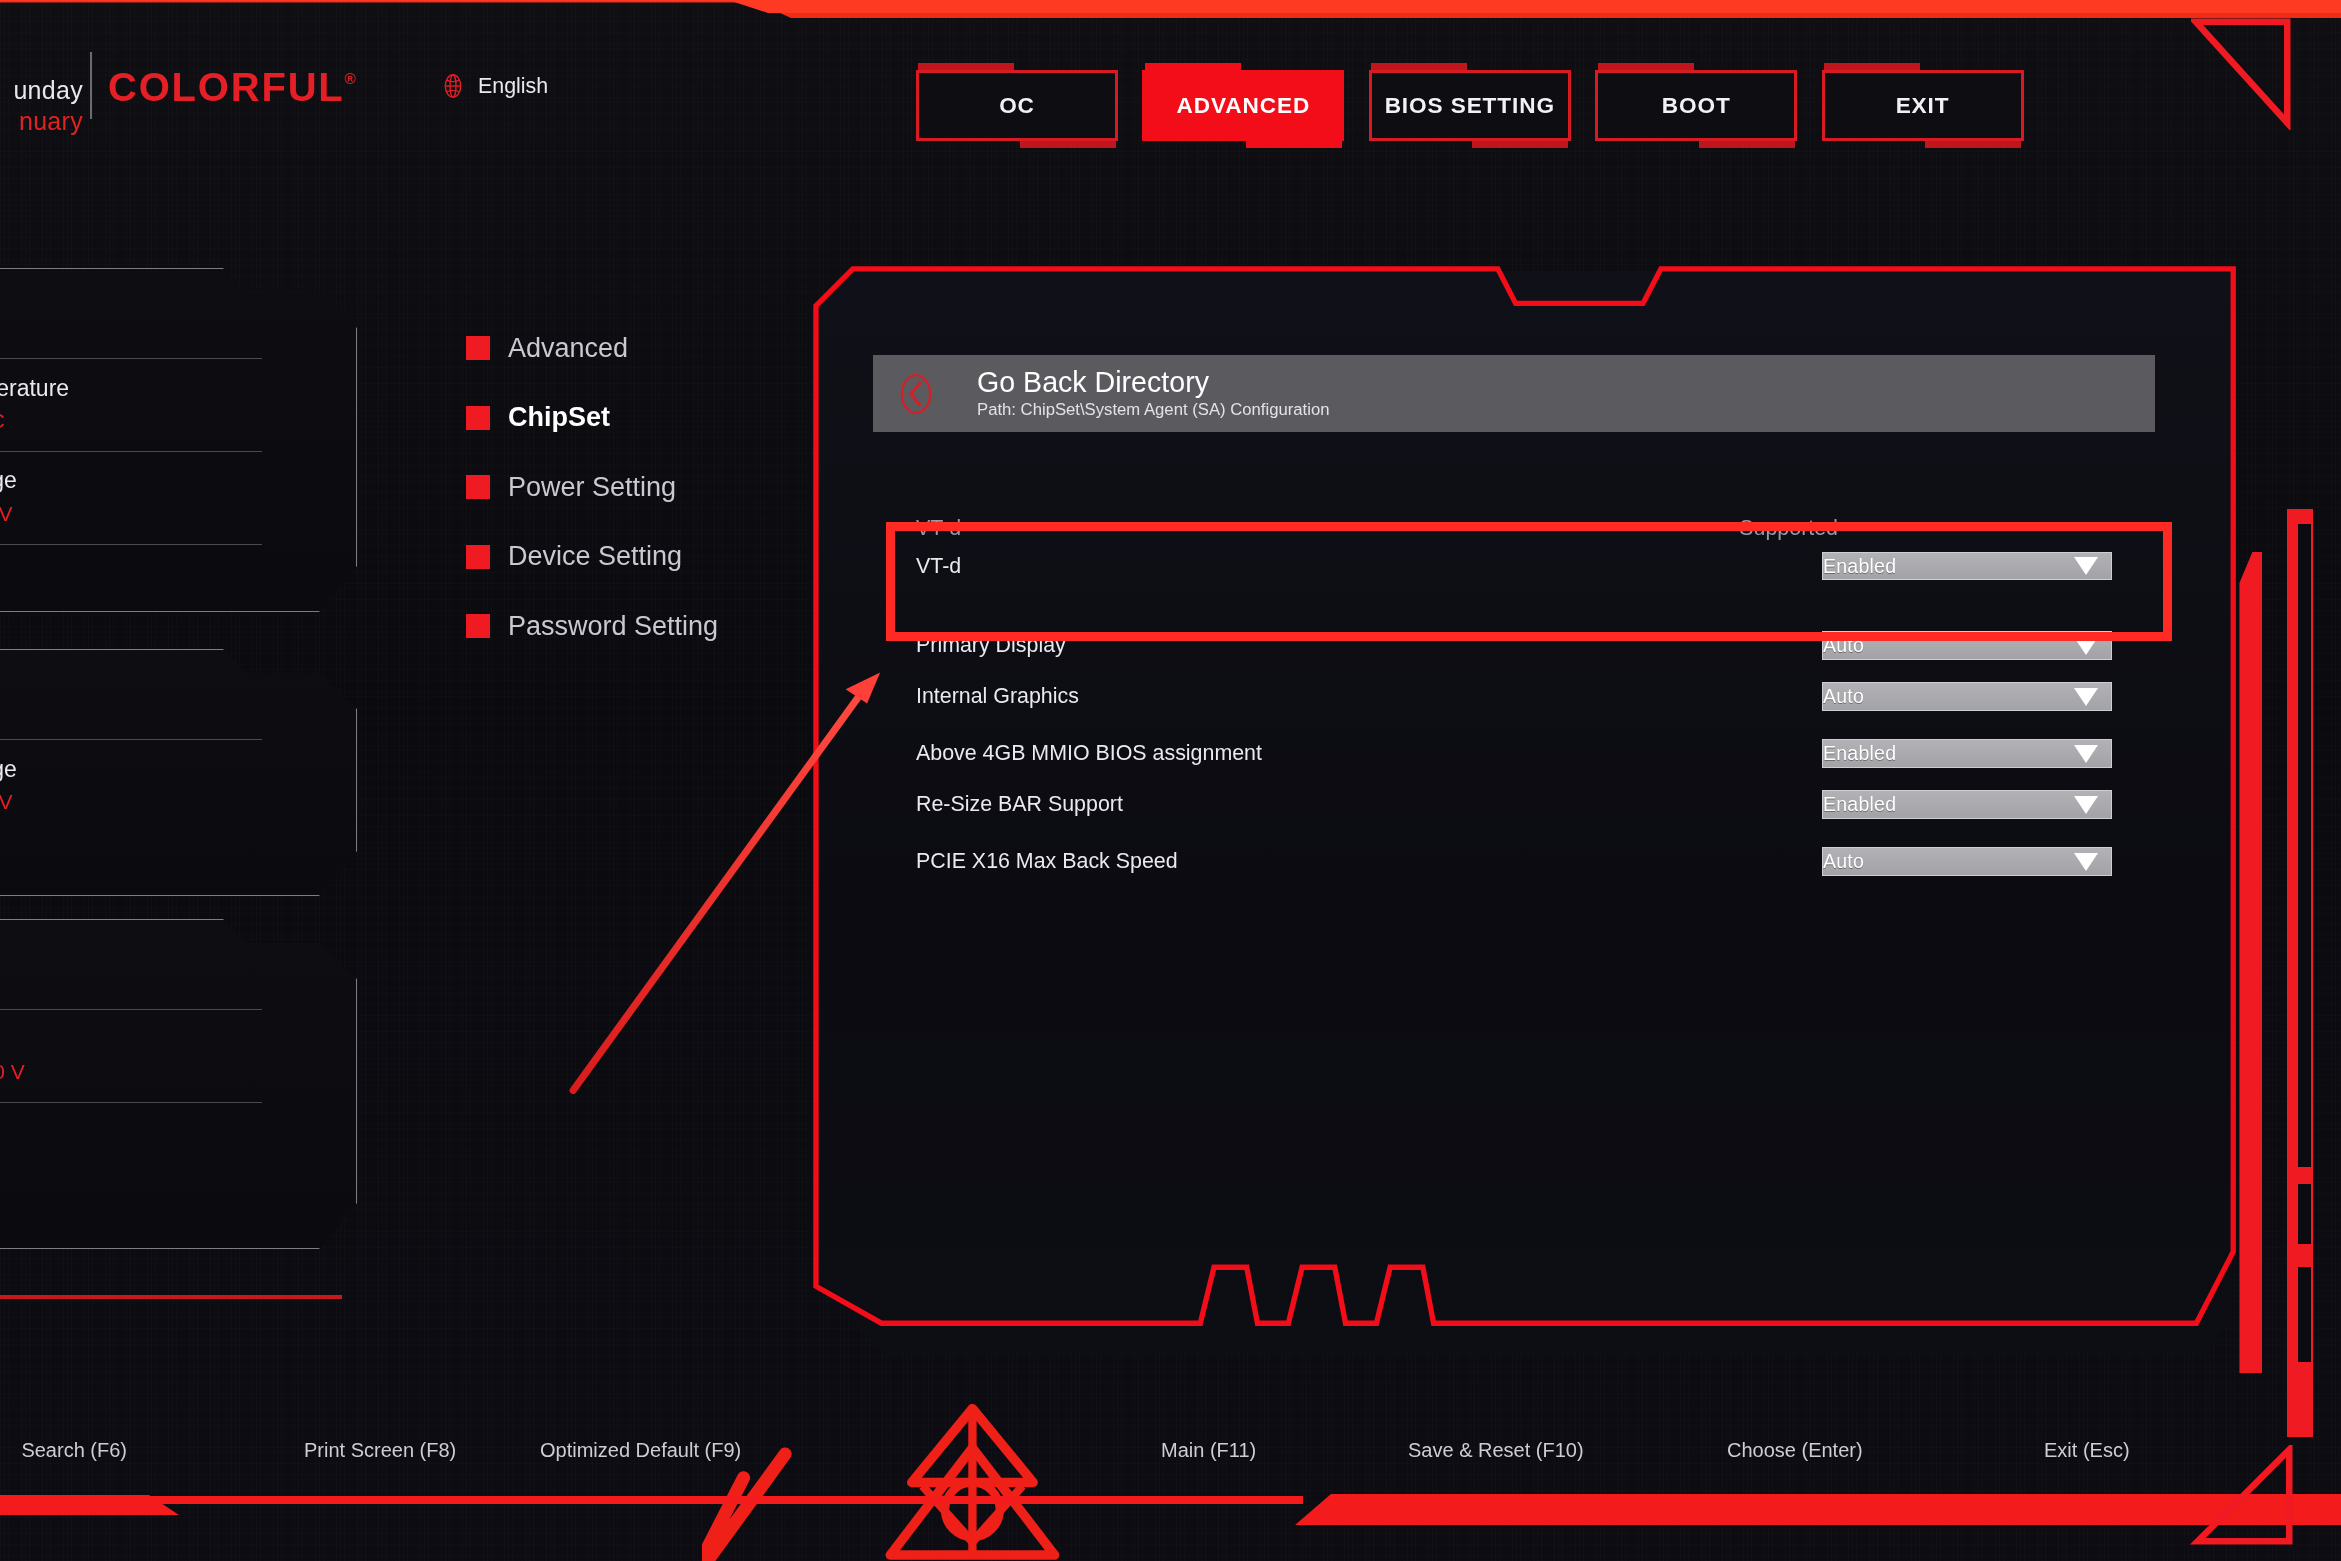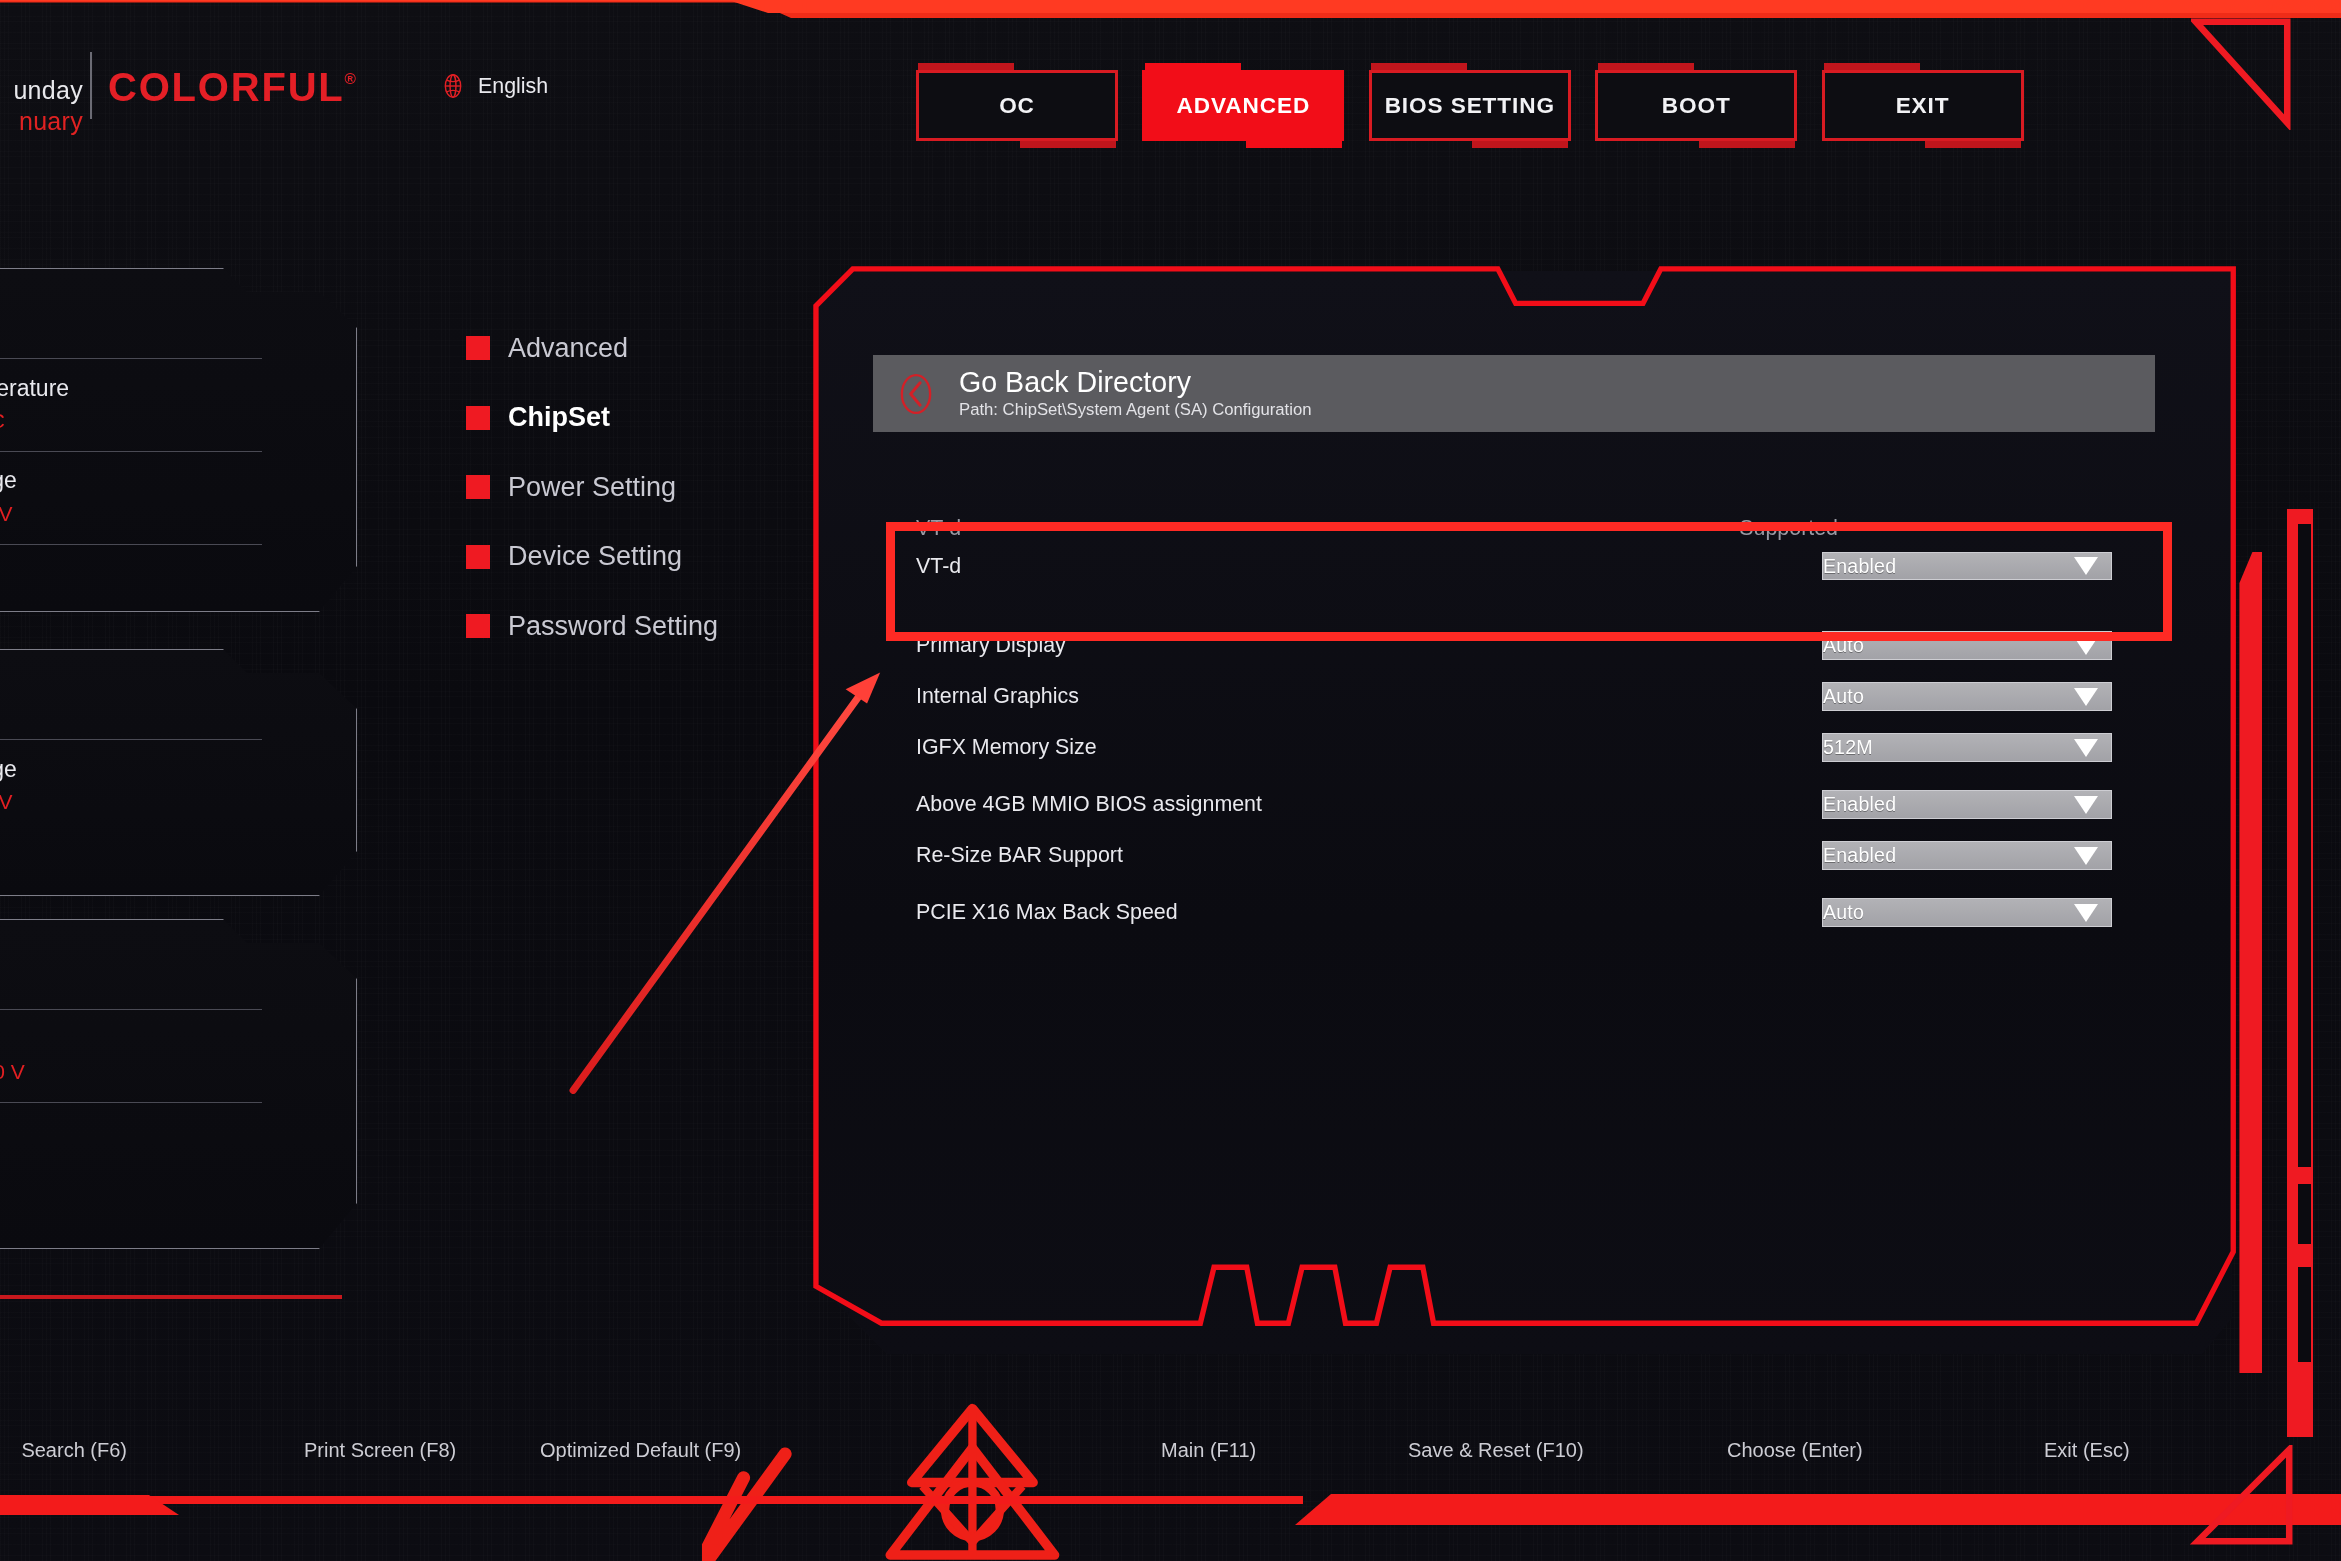--- a/index.html
+++ b/index.html
@@ -141,21 +141,21 @@
     width: 1416px; height: 1083px;
     background: linear-gradient(180deg, #101018 0%, #0b0b11 60%, #0d0d14 100%);
     clip-path: polygon(36px 0, 1416px 0, 1416px 1047px, 1386px 1083px, 71px 1083px, 0 1012px, 0 36px);
   }
 
   
   .dirbar {
     position: absolute; left: 873px; top: 355px;
     width: 1282px; height: 77px;
     background: #5b5b5f;
-    display: flex; align-items: center; gap: 20px; padding-left: 20px;
+    display: flex; align-items: center; gap: 38px; padding-left: 20px;
     cursor: pointer;
   }
   .dirbar .back-ic { width: 46px; height: 46px; flex: none; }
   .dirbar .dir-texts { display: flex; flex-direction: column; gap: 2.4px; }
   .dirbar .dir-title { font-size: 28.6px; color: #ffffff; line-height: 1.05; }
   .dirbar .dir-path  { font-size: 16.7px; color: #e3e3e7; }
 
   
   .settings { position: absolute; left: 916px; top: 512px; width: 1196px; }
   .set-row {
@@ -437,27 +437,20 @@
     </div>
 
     <div class="set-row">
       <span class="s-label">Internal Graphics</span>
       <div class="dropdown">
         <span class="dd-val">Auto</span>
         <span class="dd-arrow"></span>
       </div>
     </div>
 
-    <div class="set-row">
-      <span class="s-label">IGFX Memory Size</span>
-      <div class="dropdown">
-        <span class="dd-val">512M</span>
-        <span class="dd-arrow"></span>
-      </div>
-    </div>
 
     <div class="row-gap-sm"></div>
 
     <div class="set-row">
       <span class="s-label">Above 4GB MMIO BIOS assignment</span>
       <div class="dropdown">
         <span class="dd-val">Enabled</span>
         <span class="dd-arrow"></span>
       </div>
     </div>

